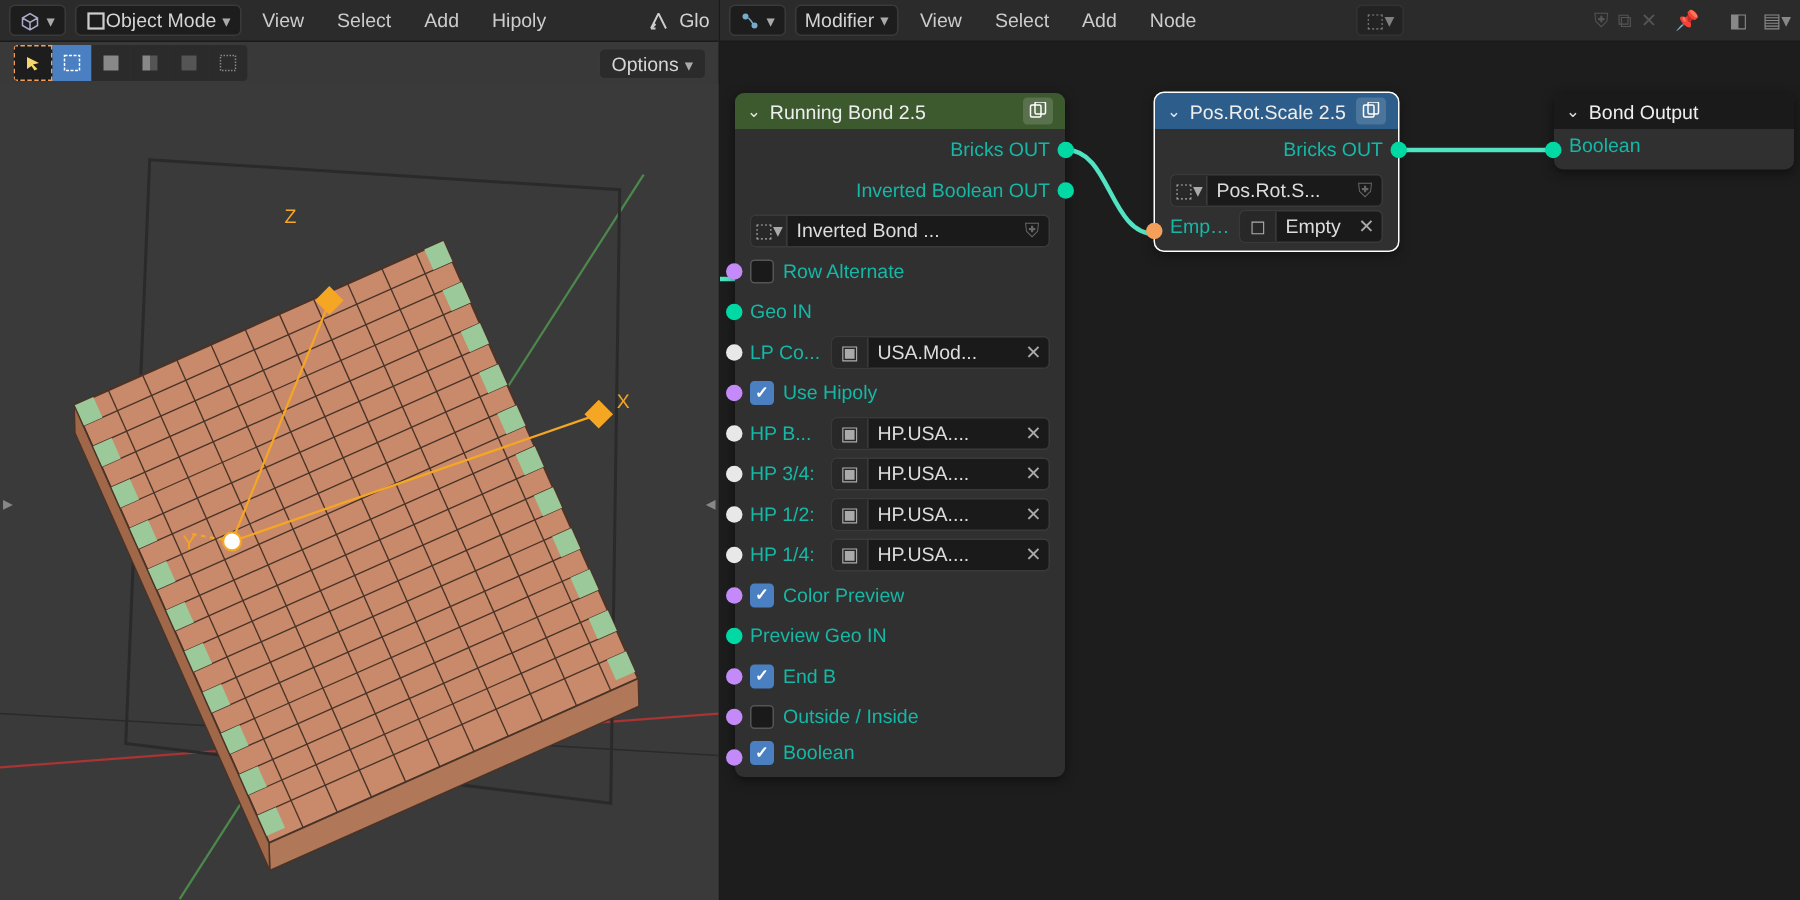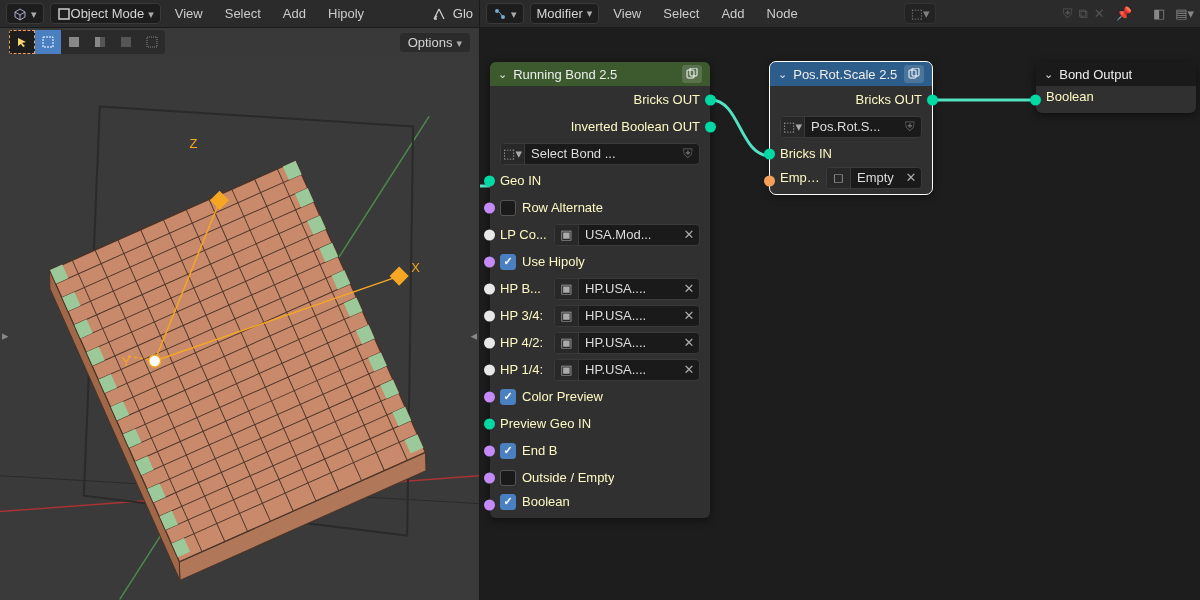--- a/index.html
+++ b/index.html
@@ -53,21 +53,21 @@
 .chk { width: 16px; height: 16px; border-radius: 3px; background: #1a1a1a; border: 1px solid #555; display: inline-flex; align-items: center; justify-content: center; cursor: pointer; }
 .chk.on { background: #4a80c2; border-color: #4a80c2; }
 .chk.on::after { content: "✓"; color: #fff; font-size: 11px; font-weight: bold; }
 
 .obj-field { flex: 1; display: flex; align-items: center; background: #1a1a1a; border: 1px solid #3a3a3a; border-radius: 4px; height: 22px; overflow: hidden; }
 .obj-field .obj-icon { width: 24px; height: 100%; background: #282828; display: flex; align-items: center; justify-content: center; color: #aaa; border-right: 1px solid #3a3a3a; }
 .obj-field .obj-text { flex: 1; padding: 0 6px; color: #ddd; white-space: nowrap; overflow: hidden; text-overflow: ellipsis; }
 .obj-field .obj-x { width: 20px; text-align: center; color: #aaa; cursor: pointer; }
 .obj-field .obj-shield { width: 22px; text-align: center; color: #666; }
 
-.row-label { color: #fef9c3; white-space: nowrap; overflow: hidden; text-overflow: ellipsis; }
+.row-label { color: #14b8a6; white-space: nowrap; overflow: hidden; text-overflow: ellipsis; }
 
 
 .noodles { position: absolute; top: 0; left: 0; width: 100%; height: 100%; pointer-events: none; }
 
 
 svg { display: block; }
 .pin { color: #e8e8e8; }
 </style>
 </head>
 <body>
@@ -291,34 +291,34 @@
           <span class="row-label">Bricks OUT</span>
           <span class="socket right sk-teal"></span>
         </div>
       <div class="node-row right">
           <span class="row-label">Inverted Boolean OUT</span>
           <span class="socket right sk-teal"></span>
         </div>
       <div class="node-row">
         <div class="obj-field">
             <span class="obj-icon">⬚▾</span>
-            <span class="obj-text">Select Bond ...</span>
+            <span class="obj-text">Inverted Bond ...</span>
             <span class="obj-shield">⛨</span>
           </div>
       </div>
+      <div class="node-row">
+          <span class="socket left sk-purple"></span>
+          <span class="chk"></span>
+          <span class="row-label">Row Alternate</span>
+        </div>
       <div class="node-row">
           <span class="socket left sk-teal"></span>
           <span class="row-label">Geo IN</span>
         </div>
       <div class="node-row">
-          <span class="socket left sk-purple"></span>
-          <span class="chk"></span>
-          <span class="row-label">Row Alternate</span>
-        </div>
-      <div class="node-row">
           <span class="socket left sk-white"></span>
           <span class="row-label" style="width:48px">LP Co...</span>
           <div class="obj-field">
             <span class="obj-icon">▣</span>
             <span class="obj-text">USA.Mod...</span>
             <span class="obj-x">✕</span>
           </div>
         </div>
       <div class="node-row">
           <span class="socket left sk-purple"></span>
@@ -338,21 +338,21 @@
           <span class="socket left sk-white"></span>
           <span class="row-label" style="width:48px">HP 3/4:</span>
           <div class="obj-field">
             <span class="obj-icon">▣</span>
             <span class="obj-text">HP.USA....</span>
             <span class="obj-x">✕</span>
           </div>
         </div>
       <div class="node-row">
           <span class="socket left sk-white"></span>
-          <span class="row-label" style="width:48px">HP 4/2:</span>
+          <span class="row-label" style="width:48px">HP 1/2:</span>
           <div class="obj-field">
             <span class="obj-icon">▣</span>
             <span class="obj-text">HP.USA....</span>
             <span class="obj-x">✕</span>
           </div>
         </div>
       <div class="node-row">
           <span class="socket left sk-white"></span>
           <span class="row-label" style="width:48px">HP 1/4:</span>
           <div class="obj-field">
@@ -371,21 +371,21 @@
           <span class="row-label">Preview Geo IN</span>
         </div>
       <div class="node-row">
           <span class="socket left sk-purple"></span>
           <span class="chk on"></span>
           <span class="row-label">End B</span>
         </div>
       <div class="node-row">
           <span class="socket left sk-purple"></span>
           <span class="chk"></span>
-          <span class="row-label">Outside / Empty</span>
+          <span class="row-label">Outside / Inside</span>
         </div>
       <div class="node-row" style="padding-bottom:6px">
           <span class="socket left sk-purple"></span>
           <span class="chk on"></span>
           <span class="row-label">Boolean</span>
         </div>
     </div>
 
     <div class="node sel" style="left:290px; top:34px; width:162px;">
       <div class="node-header hdr-blue">
@@ -402,24 +402,20 @@
           <span class="row-label">Bricks OUT</span>
           <span class="socket right sk-teal"></span>
         </div>
       <div class="node-row">
           <div class="obj-field">
             <span class="obj-icon">⬚▾</span>
             <span class="obj-text">Pos.Rot.S...</span>
             <span class="obj-shield">⛨</span>
           </div>
         </div>
-      <div class="node-row">
-          <span class="socket left sk-teal"></span>
-          <span class="row-label">Bricks IN</span>
-        </div>
       <div class="node-row" style="padding-bottom:6px">
           <span class="socket left sk-orange"></span>
           <span class="row-label" style="width:40px">Empt...</span>
           <div class="obj-field">
             <span class="obj-icon">◻</span>
             <span class="obj-text">Empty</span>
             <span class="obj-x">✕</span>
           </div>
         </div>
     </div>

